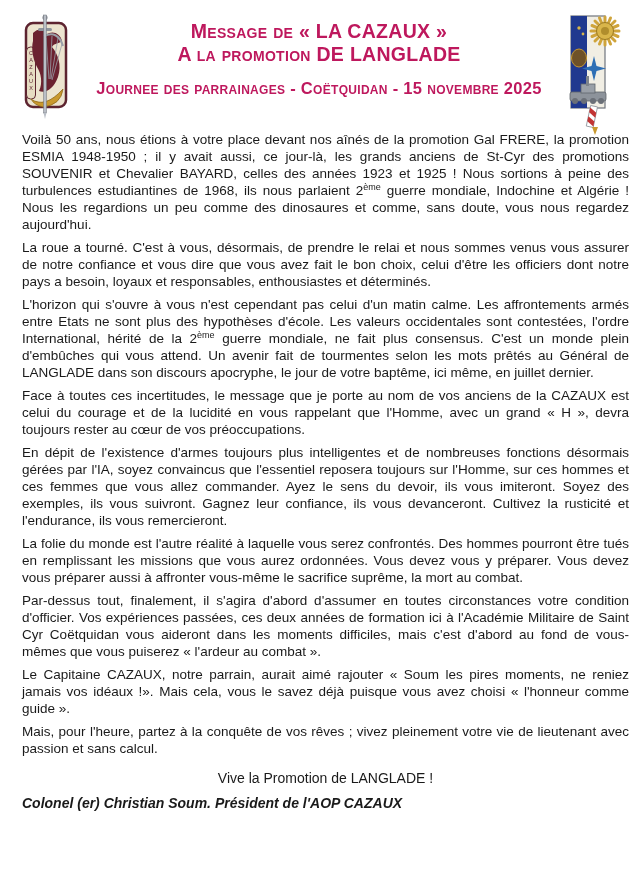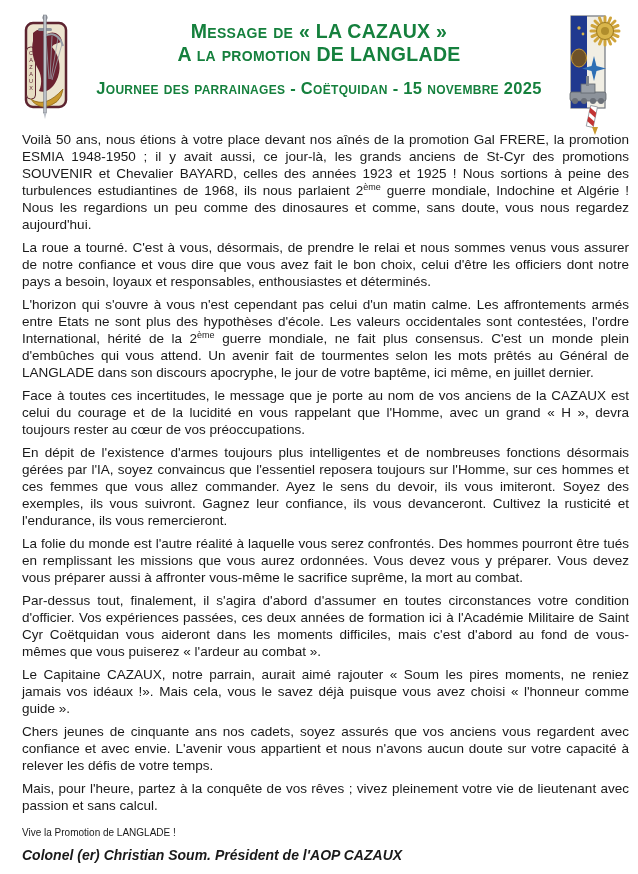--- a/index.html
+++ b/index.html
@@ -8,41 +8,42 @@
     width:638px; height:874px;
     background:#ffffff;
     font-family:"Liberation Sans", sans-serif;
     color:#1a1a1a;
     overflow:hidden;
     box-sizing:border-box;
   }
 
   
   .header { position:relative; height:127px; text-align:center; padding-top:20px; box-sizing:border-box; }
-  .h-line { font-variant:small-caps; font-weight:bold; color:#15803d; letter-spacing:0.3px; }
+  .h-line { font-variant:small-caps; font-weight:bold; color:#be185d; letter-spacing:0.3px; }
   .h-line1 { font-size:19.5px; }
   .h-line2 { font-size:19.5px; }
   .h-line3 { font-size:16.5px; margin-top:13px; }
 
   .badge { position:absolute; }
   .badge-left  { left:17px;  top:13px; }
   .badge-right { right:13px; top:8px; }
 
   
   .content { padding:4px 9px 0 22px; }
   .content p {
     margin:0 0 6px 0;
     font-size:13.5px;
     line-height:17px;
     text-align:justify;
   }
   .content p sup { font-size:9px; line-height:0; vertical-align:super; }
 
   .closing {
-    font-size:10px;
+    text-align:center;
+    font-size:14px;
     margin:13px 0 9px 0;
   }
   .signature {
     text-align:left;
     font-size:14px;
     font-weight:bold;
     font-style:italic;
     padding-right:2px;
   }
 </style>
@@ -114,20 +115,19 @@
 
   <div class="content">
     <p>Voilà 50 ans, nous étions à votre place devant nos aînés de la promotion Gal FRERE, la promotion ESMIA 1948-1950 ; il y avait aussi, ce jour-là, les grands anciens de St-Cyr des promotions SOUVENIR et Chevalier BAYARD, celles des années 1923 et 1925 ! Nous sortions à peine des turbulences estudiantines de 1968, ils nous parlaient 2<sup>ème</sup> guerre mondiale, Indochine et Algérie ! Nous les regardions un peu comme des dinosaures et comme, sans doute, vous nous regardez aujourd'hui.</p>
     <p>La roue a tourné. C'est à vous, désormais, de prendre le relai et nous sommes venus vous assurer de notre confiance et vous dire que vous avez fait le bon choix, celui d'être les officiers dont notre pays a besoin, loyaux et responsables, enthousiastes et déterminés.</p>
     <p>L'horizon qui s'ouvre à vous n'est cependant pas celui d'un matin calme. Les affrontements armés entre Etats ne sont plus des hypothèses d'école. Les valeurs occidentales sont contestées, l'ordre International, hérité de la 2<sup>ème</sup> guerre mondiale, ne fait plus consensus. C'est un monde plein d'embûches qui vous attend. Un avenir fait de tourmentes selon les mots prêtés au Général de LANGLADE dans son discours apocryphe, le jour de votre baptême, ici même, en juillet dernier.</p>
     <p>Face à toutes ces incertitudes, le message que je porte au nom de vos anciens de la CAZAUX est celui du courage et de la lucidité en vous rappelant que l'Homme, avec un grand « H », devra toujours rester au cœur de vos préoccupations.</p>
     <p>En dépit de l'existence d'armes toujours plus intelligentes et de nombreuses fonctions désormais gérées par l'IA, soyez convaincus que l'essentiel reposera toujours sur l'Homme, sur ces hommes et ces femmes que vous allez commander. Ayez le sens du devoir, ils vous imiteront. Soyez des exemples, ils vous suivront. Gagnez leur confiance, ils vous devanceront. Cultivez la rusticité et l'endurance, ils vous remercieront.</p>
     <p>La folie du monde est l'autre réalité à laquelle vous serez confrontés. Des hommes pourront être tués en remplissant les missions que vous aurez ordonnées. Vous devez vous y préparer. Vous devez vous préparer aussi à affronter vous-même le sacrifice suprême, la mort au combat.</p>
     <p>Par-dessus tout, finalement, il s'agira d'abord d'assumer en toutes circonstances votre condition d'officier. Vos expériences passées, ces deux années de formation ici à l'Académie Militaire de Saint Cyr Coëtquidan vous aideront dans les moments difficiles, mais c'est d'abord au fond de vous-mêmes que vous puiserez « l'ardeur au combat ».</p>
     <p>Le Capitaine CAZAUX, notre parrain, aurait aimé rajouter « Soum les pires moments, ne reniez jamais vos idéaux !». Mais cela, vous le savez déjà puisque vous avez choisi « l'honneur comme guide ».</p>
-    <p>Chers jeunes de cinquante ans nos cadets, soyez assurés que vos anciens vous regardent avec confiance et avec envie. L'avenir vous appartient et nous n'avons aucun doute sur votre capacité à relever les défis de votre temps.</p>
     <p>Mais, pour l'heure, partez à la conquête de vos rêves ; vivez pleinement votre vie de lieutenant avec passion et sans calcul.</p>
 
     <div class="closing">Vive la Promotion de LANGLADE !</div>
     <div class="signature">Colonel (er) Christian Soum. Président de l'AOP CAZAUX</div>
   </div>
 
 </div>
 
 </body></html>

